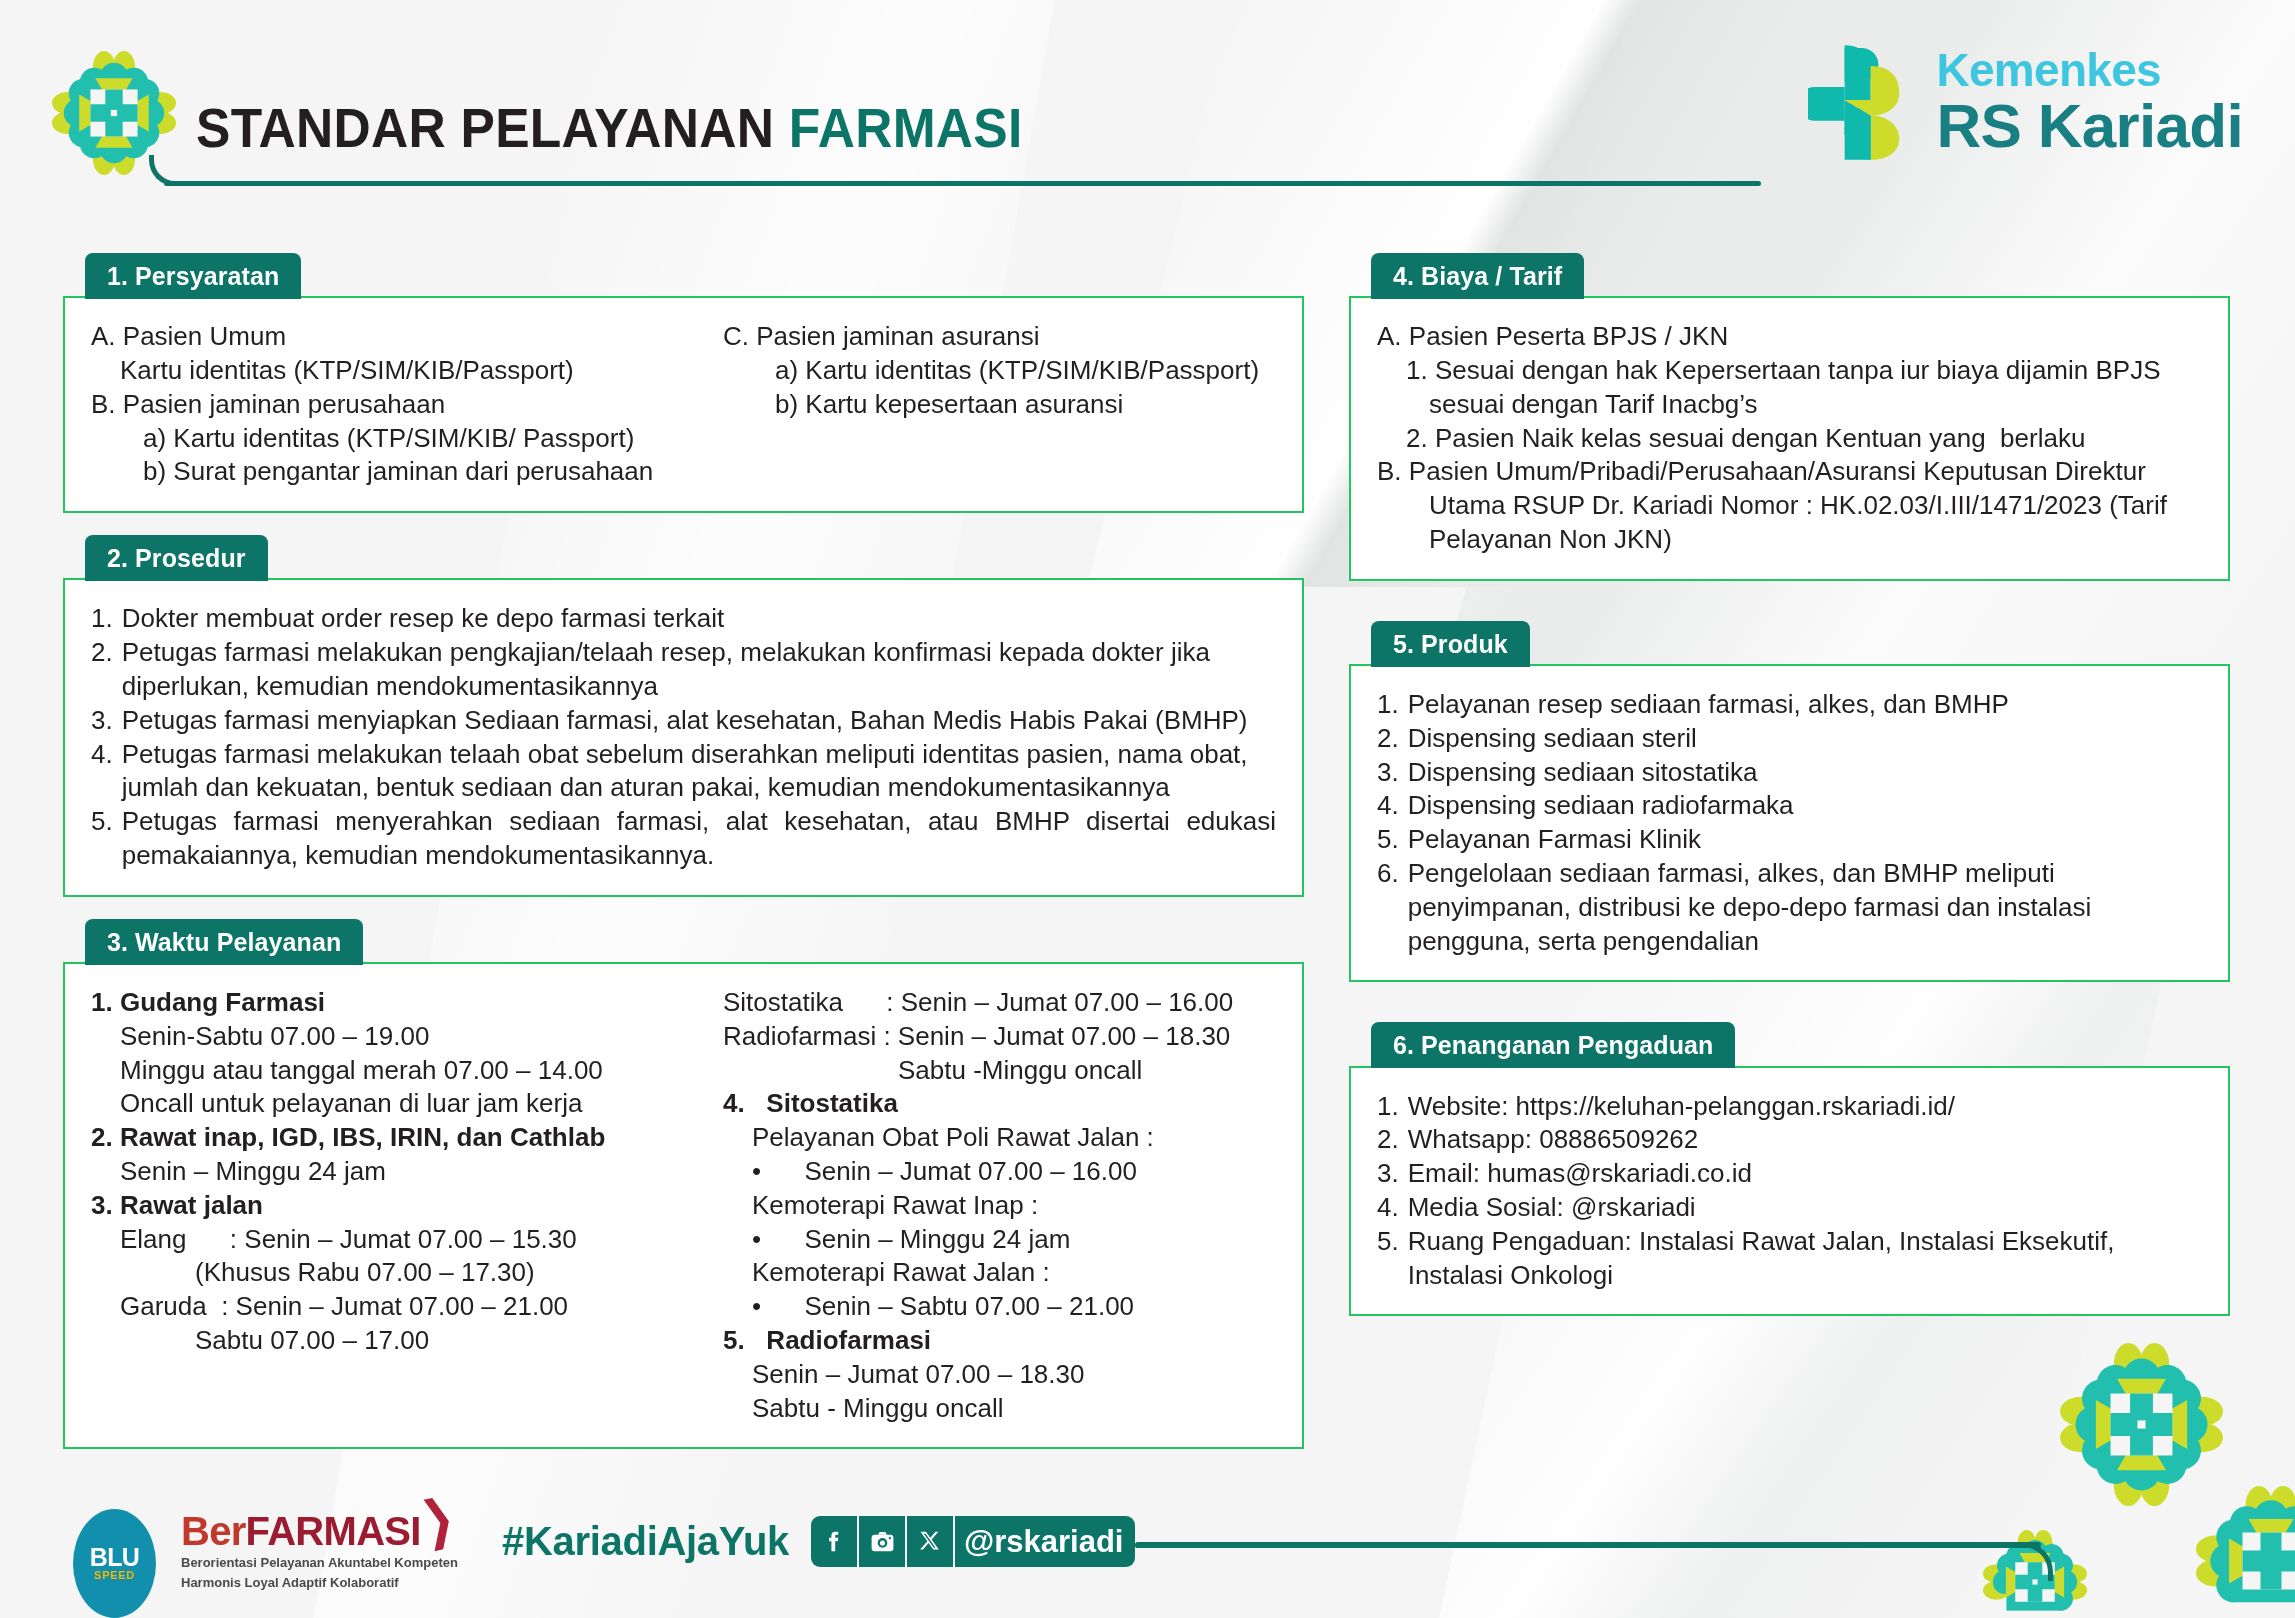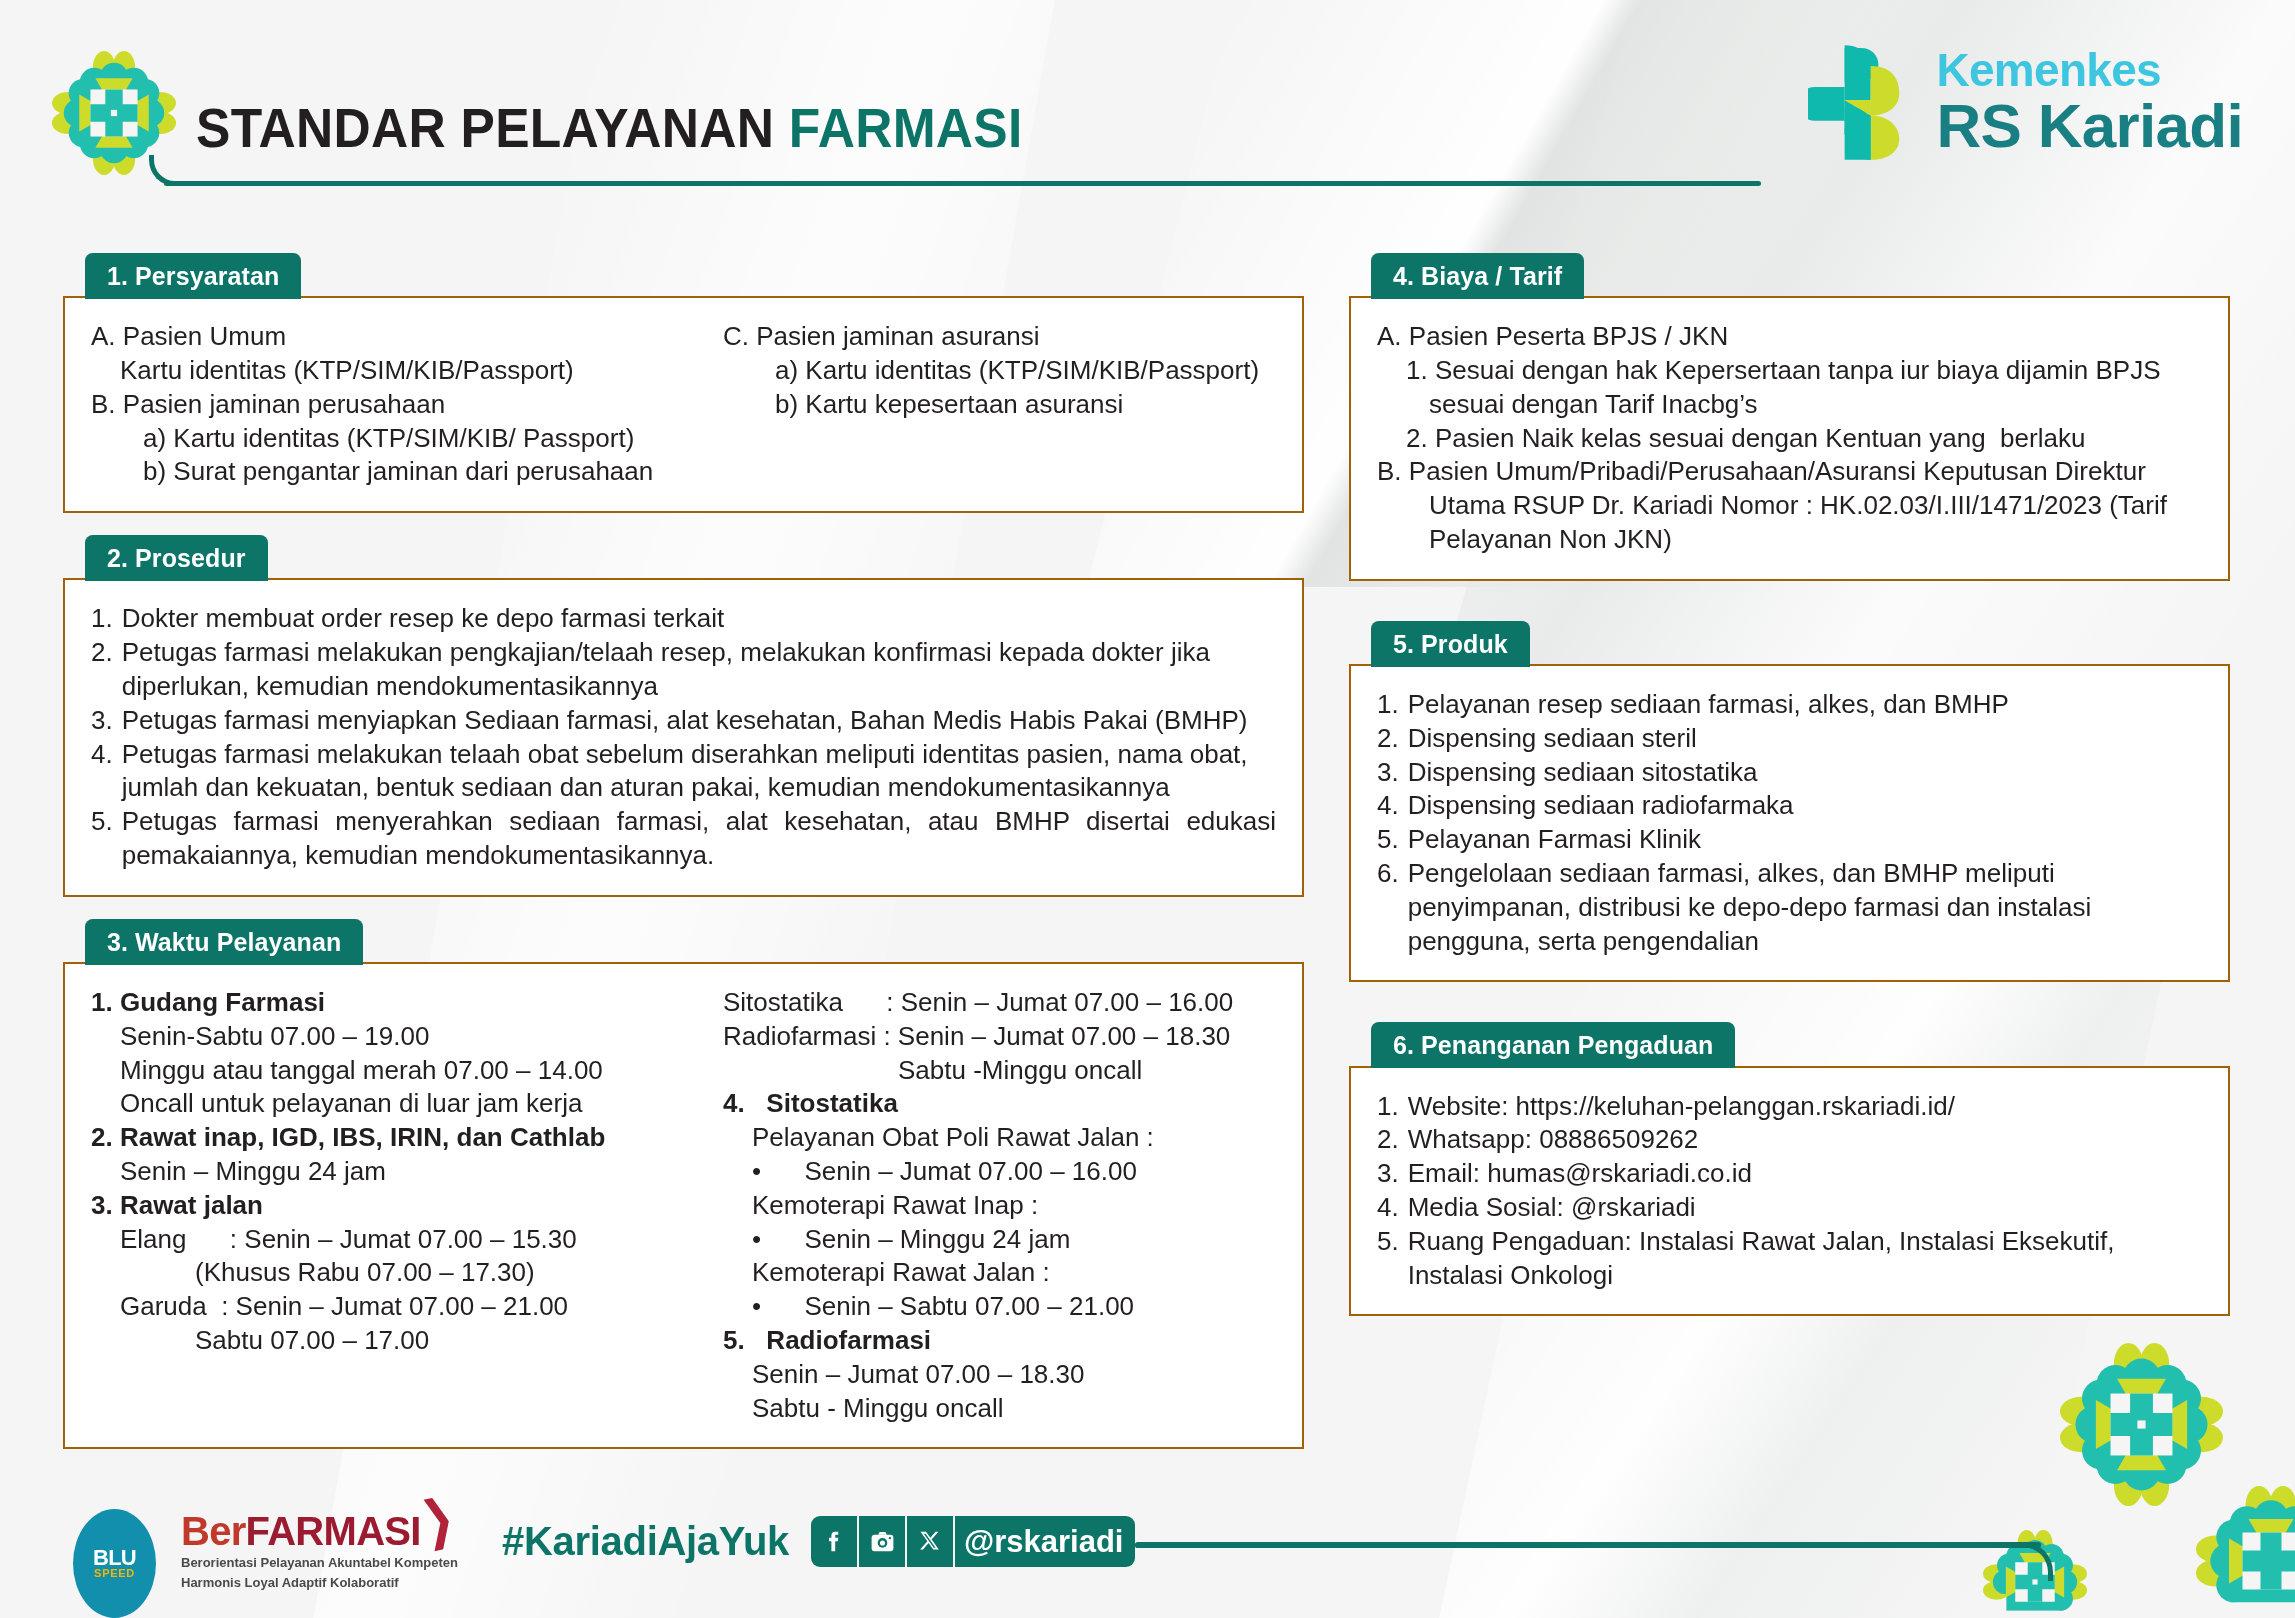--- a/index.html
+++ b/index.html
@@ -89,21 +89,21 @@
     font-weight: 700;
     letter-spacing: 0.1px;
     padding: 9px 22px 7.8px 22px;
     border-radius: 7.8px 7.8px 0 0;
     position: relative;
     z-index: 3;
     margin-left: 22px;
     font-stretch: condensed;
   }
   .sec-body {
-    border: 2px solid #a16207;
+    border: 2px solid #22c55e;
     background: #ffffff;
     margin-top: -2.6px;
     padding: 22px 26px 22px 26px;
     position: relative;
     z-index: 2;
   }
 
   
   .tline {
     font-size: 26px;
@@ -128,21 +128,21 @@
   .row .marker { flex: 0 0 auto; padding-right: 9px; }
   .row .body { flex: 1; }
   .blu-logo {
     position: absolute; left: 73px; top: 1509px;
     width: 83px; height: 109px;
     background: #138fae;
     border-radius: 50%;
     display: flex; flex-direction: column; align-items: center; justify-content: center;
     box-shadow: 0 0 0 6.5px #f4f5f4;
   }
-  .blu-logo .blu-text { color:#fff; font-size: 22px; font-weight: 800; letter-spacing: -0.7px; line-height: .9; }
+  .blu-logo .blu-text { color:#fff; font-size: 25px; font-weight: 800; letter-spacing: -0.7px; line-height: .9; }
   .blu-logo .speed-text { color:#f2b705; font-size: 11px; font-weight: 800; letter-spacing: 0.7px; }
 
   .berakhlak { position: absolute; left: 181px; top: 1511px; }
   .berakhlak .word { font-size: 40px; font-weight: 800; line-height: 1; letter-spacing: -0.7px; }
   .berakhlak .ber { color: #c0392b; }
   .berakhlak .akhlak { color: #9b1b30; }
   .berakhlak .arrow { color:#b0233b; font-size: 34px; font-weight: 800; display:inline-block; transform: translate(2.6px,-14.3px) rotate(-12deg) scaleY(1.5); }
   .berakhlak .tag { font-size: 13px; font-weight: 700; line-height: 1.25; margin-top: 3.9px; color: #4a4a4a; }
 
   .hashtag {

